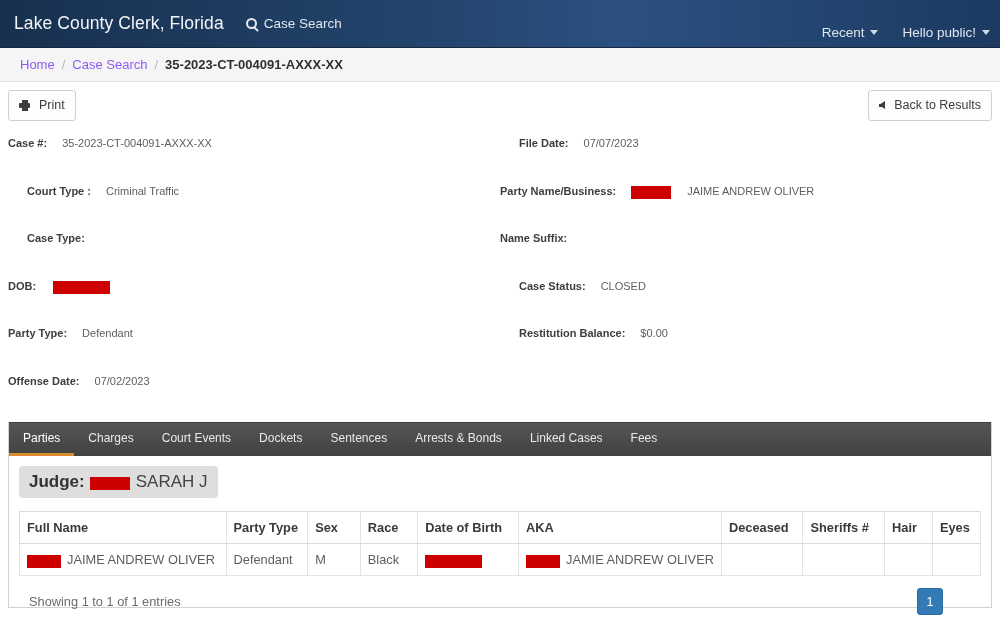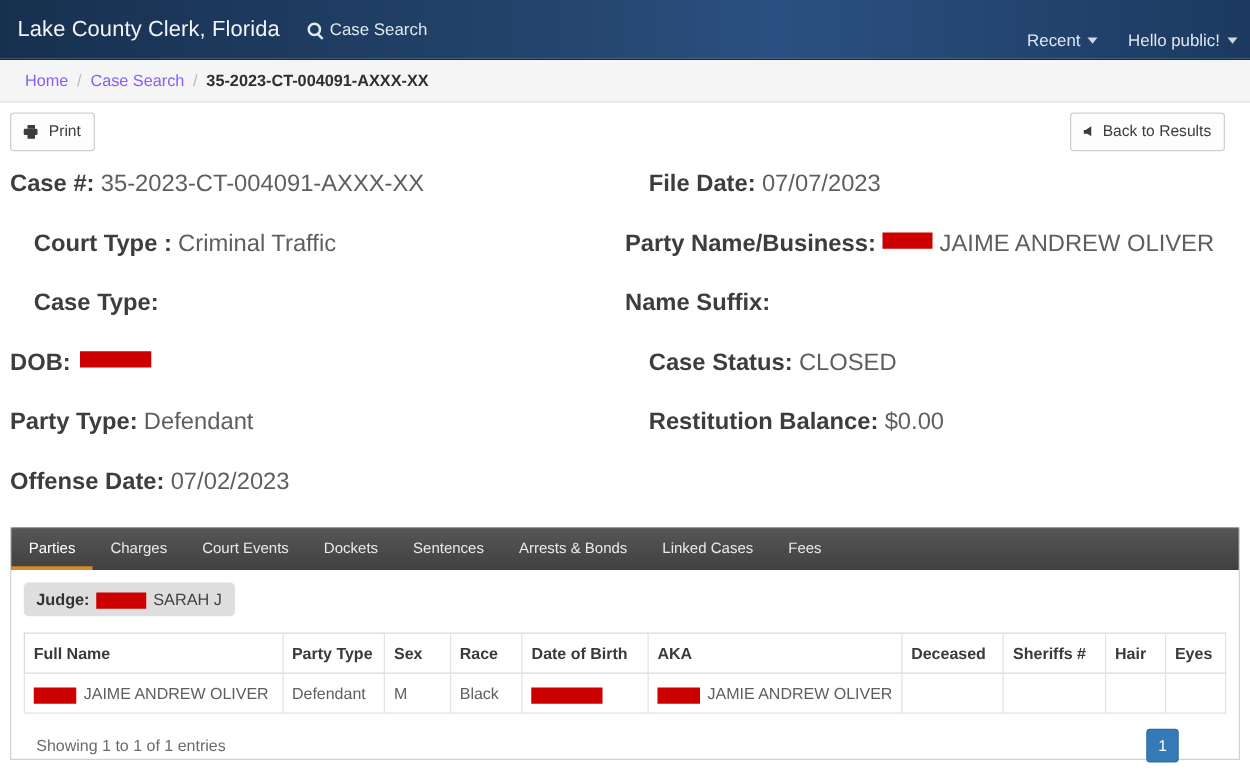--- a/index.html
+++ b/index.html
@@ -112,21 +112,21 @@
     color: #3c3c3c;
     padding: 8px 10px;
     cursor: pointer;
     display: inline-flex;
     align-items: center;
     gap: 9px;
     font-family: "Liberation Sans", sans-serif;
     line-height: 1;
   }
   .btn-print { position: absolute; left: 8px; top: 8px; }
-  .btn-back  { position: absolute; right: 20px; top: 8px; }
+  .btn-back  { position: absolute; right: 8px; top: 8px; }
   .ico-print {
     width: 11px; height: 10px;
     position: relative;
     display: inline-block;
   }
   .ico-print::before {
     content: "";
     position: absolute; left: 0; top: 3px;
     width: 11px; height: 5px;
     background: #3c3c3c; border-radius: 1px;
@@ -153,21 +153,21 @@
     width: 5px; height: 3px;
     background: #3c3c3c;
   }
 
   
   .fields {
     padding: 0 8px;
     position: relative;
   }
   .frow { display: flex; height: 47.5px; }
-  .fcell { width: 50%; font-size: 19px; color: #5a5a5a; display: flex; align-items: flex-start; }
+  .fcell { width: 50%; font-size: 11px; color: #5a5a5a; display: flex; align-items: flex-start; gap: 10px; }
   .fcell.right { padding-left: 19px; }
   .flabel { font-weight: bold; color: #3d3d3d; margin-right: 5px; white-space: nowrap; }
   .fval { color: #5e5e5e; }
   .redact {
     display: inline-block;
     background: #cc0000;
     height: 13px;
     vertical-align: middle;
     position: relative;
     top: 1px;
@@ -205,21 +205,21 @@
     border-bottom: 3px solid #d98b2b;
     color: #ffffff;
   }
   .panel-body { padding: 10px 10px 0 10px; }
   .judge-chip {
     display: inline-flex;
     align-items: center;
     background: #dedede;
     border-radius: 4px;
     padding: 6px 10px;
-    font-size: 13px;
+    font-size: 17px;
     color: #444;
   }
   .judge-chip b { color: #333; margin-right: 5px; }
   .r-judge { width: 40px; margin-right: 6px; }
 
   
   table.dt {
     width: 100%;
     border-collapse: collapse;
     margin-top: 13px;

